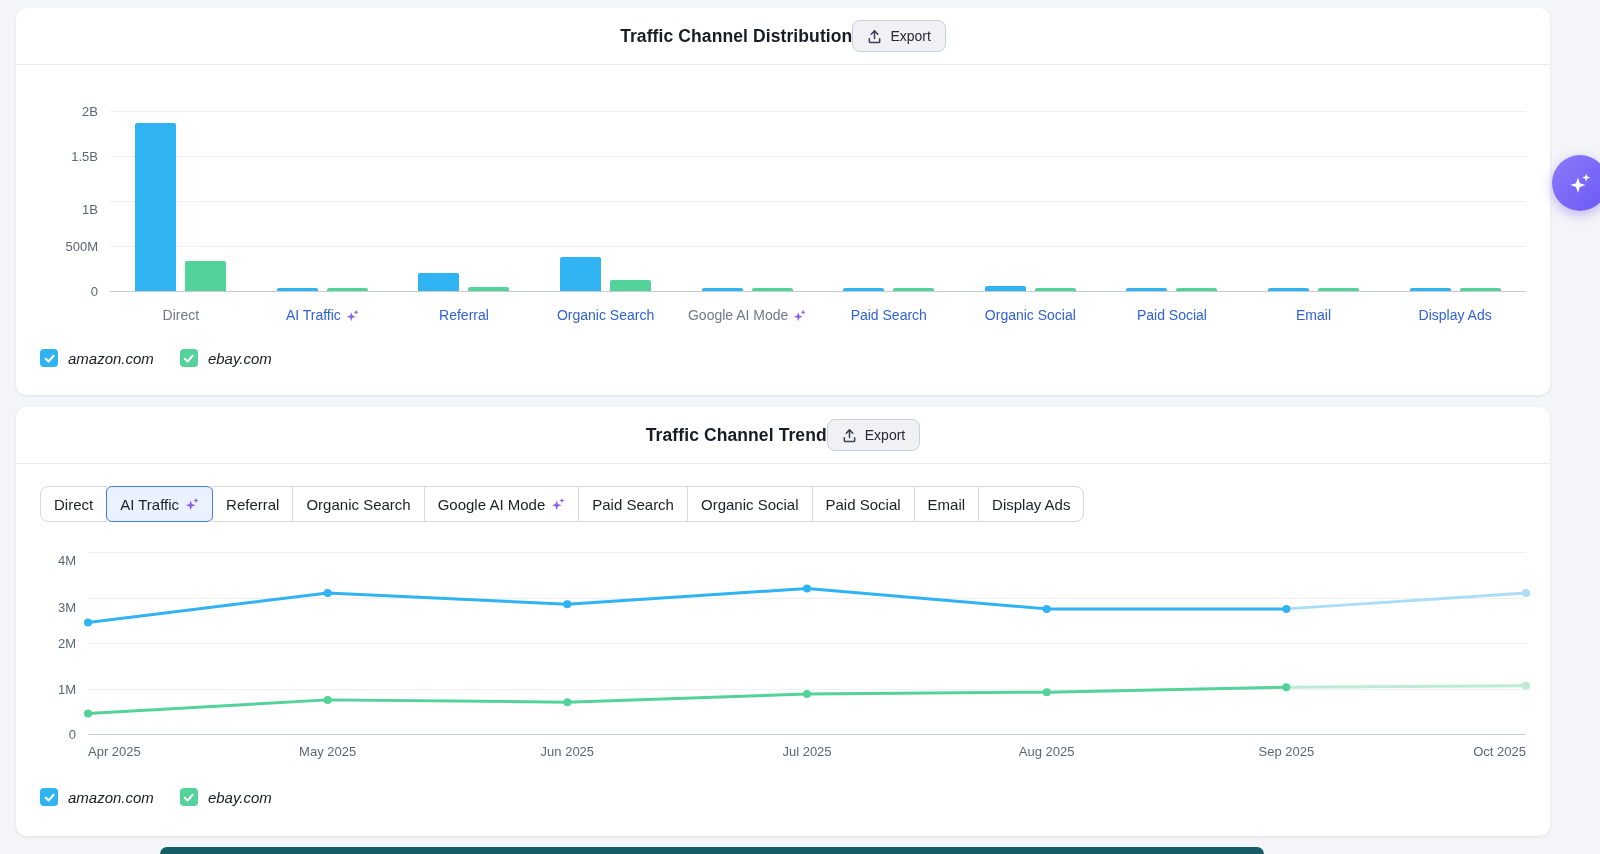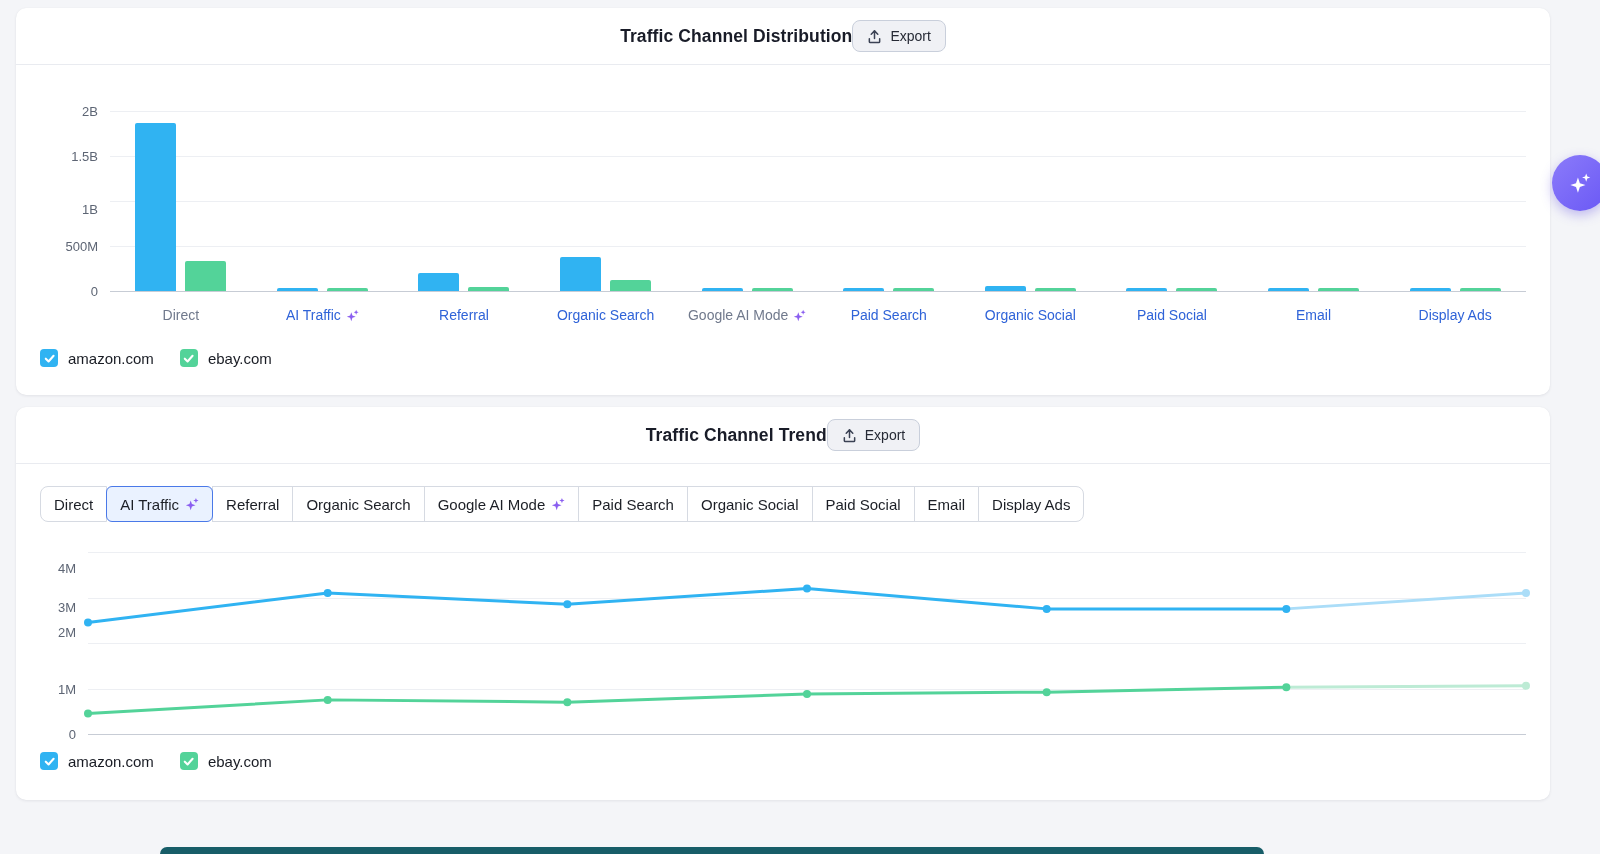--- a/index.html
+++ b/index.html
@@ -43,21 +43,21 @@
   .dist-chart { padding:46px 24px 0; }
   .bars-row { position:absolute; left:0; right:0; top:0; bottom:0; display:flex; }
   .bar-cell { flex:1; display:flex; align-items:flex-end; justify-content:center; gap:9px; }
   .bar { width:41px; border-radius:2px 2px 0 0; }
   .cat-row { flex:1; display:flex; padding-top:14px; }
   .cat-cell { flex:1; display:flex; align-items:center; justify-content:center; gap:5px; font-size:14px; line-height:20px; }
   .cat-label.link { color:#2f63d8; cursor:pointer; }
   .cat-label.muted { color:#70798c; }
   
   .legend { display:flex; align-items:center; gap:26px; padding:24px 24px 28px; }
-  .legend-item { display:flex; align-items:center; gap:10px; cursor:pointer; }
+  .legend-item { display:flex; align-items:center; gap:10px; cursor:pointer;font-style:italic; }
   .checkbox { width:18px; height:18px; border-radius:4px; display:flex; align-items:center; justify-content:center; flex:none; }
   .legend-label { font-size:15px; color:#191c24; }
   
   .tabs { display:flex; margin:22px 24px 0; }
   .tab {
     display:flex; align-items:center; gap:6px;
     background:#fff; border:1px solid #d6dae2; height:36px; padding:0 13px;
     font-size:15px; color:#1c1f26; margin-left:-1px; cursor:pointer;
     font-family:"Liberation Sans", sans-serif; position:relative;
   }
@@ -275,23 +275,23 @@
       <button class="tab">
         <span>Display Ads</span>
       </button>
     </div>
 
   <div class="trend-chart">
     <div class="chart-flex">
       <div class="y-col narrow" id="trendY" style="height: 182px;">
           <span class="y-tick" style="top: 182px;">0</span>
           <span class="y-tick" style="top: 136.5px;">1M</span>
-          <span class="y-tick" style="top: 80px;">2M</span>
+          <span class="y-tick" style="top: 91px;">2M</span>
           <span class="y-tick" style="top: 55px;">3M</span>
-          <span class="y-tick" style="top: 16px; text-align: right;">4M</span>
+          <span class="y-tick" style="top: 8px; text-align: right;">4M</span>
         </div>
       <div class="plot" id="trendPlot" style="height: 182px;">
           <div class="gridline base" style="top: 182px;"></div>
           <div class="gridline" style="top: 136.5px;"></div>
           <div class="gridline" style="top: 91px;"></div>
           <div class="gridline" style="top: 45.5px;"></div>
           <div class="gridline" style="top: 0px;"></div>
           <svg width="1438" height="182" style="position: absolute; left: 0px; top: 0px; overflow: visible;">
             <polyline points="0,70.52499999999999 239.66666666666666,40.94999999999999 479.3333333333333,52.32499999999999 719,36.400000000000006 958.6666666666666,56.875 1198.3333333333335,56.875" fill="none" stroke="#30b3f2" stroke-width="3" stroke-linecap="round" stroke-linejoin="round"></polyline>
             <polyline points="1198.3333333333335,56.875 1438,40.94999999999999" fill="none" stroke="#abddf8" stroke-width="3" stroke-linecap="round"></polyline>
@@ -309,20 +309,29 @@
             <circle cx="479.3333333333333" cy="150.15" r="4" fill="#53d399"></circle>
             <circle cx="719" cy="141.96" r="4" fill="#53d399"></circle>
             <circle cx="958.6666666666666" cy="140.14" r="4" fill="#53d399"></circle>
             <circle cx="1198.3333333333335" cy="135.135" r="4" fill="#53d399"></circle>
             <circle cx="1438" cy="133.76999999999998" r="4" fill="#bdebd5"></circle>
           </svg>
         </div>
     </div>
     <div class="chart-flex">
       <div class="y-spacer narrow"></div>
+      <div class="x-labels" id="trendX">
+          <span class="x-label" style="left: 0px;">Apr 2025</span>
+          <span class="x-label" style="left: 16.6667%; transform: translateX(-50%);">May 2025</span>
+          <span class="x-label" style="left: 33.3333%; transform: translateX(-50%);">Jun 2025</span>
+          <span class="x-label" style="left: 50%; transform: translateX(-50%);">Jul 2025</span>
+          <span class="x-label" style="left: 66.6667%; transform: translateX(-50%);">Aug 2025</span>
+          <span class="x-label" style="left: 83.3333%; transform: translateX(-50%);">Sep 2025</span>
+          <span class="x-label" style="right: 0px;">Oct 2025</span>
+        </div>
     </div>
   </div>
 
   <div class="legend trend-legend" id="trendLegend">
       <div class="legend-item">
         <div class="checkbox" style="background: rgb(48, 179, 242);">
           <svg width="13" height="13" viewBox="0 0 14 14">
             <path d="M3 7.2 L6 10.2 L11.4 4" stroke="#fff" stroke-width="2.2" fill="none" stroke-linecap="round" stroke-linejoin="round"></path>
           </svg>
         </div>

